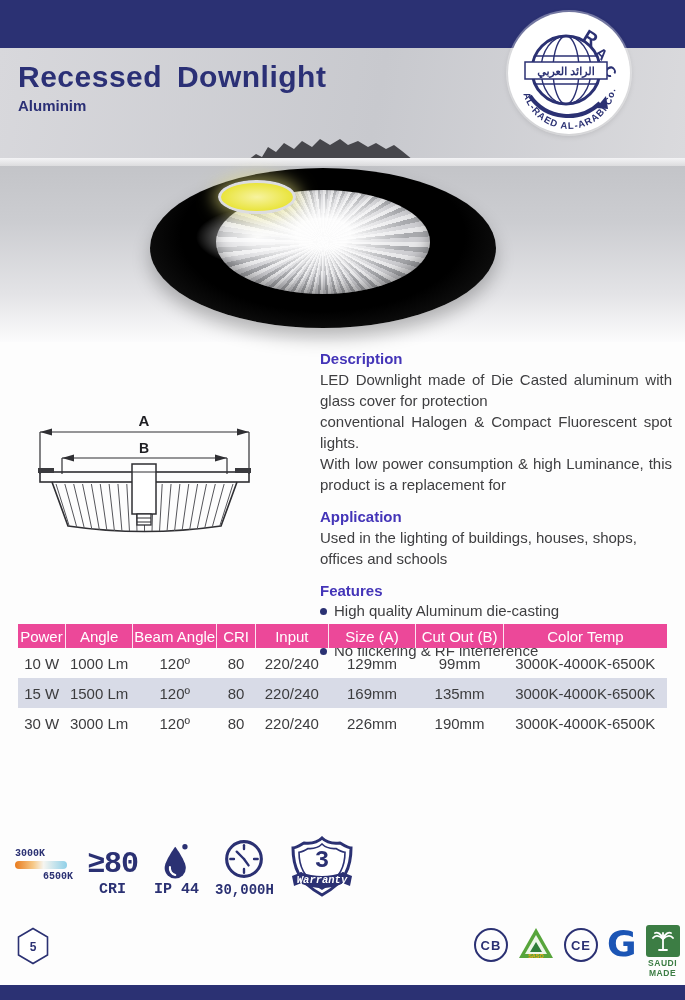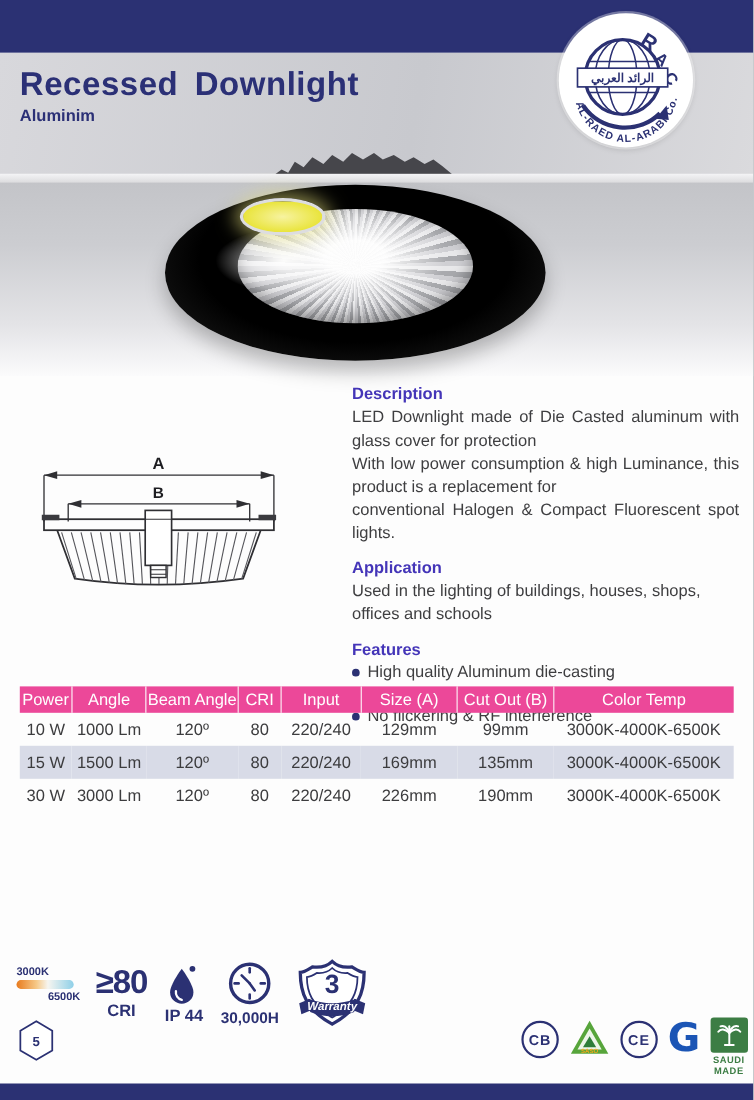--- a/index.html
+++ b/index.html
@@ -80,21 +80,21 @@
   
   .spec { position:absolute; left:18px; top:624px; width:649px; border-collapse:collapse; }
   .spec th {
     background:#ec4899; color:#fff; font-weight:normal; font-size:15px; height:24px;
     border-left:1px solid rgba(255,255,255,.85);
   }
   .spec th:first-child { border-left:none; }
   .spec td { text-align:center; color:#3c3c3e; font-size:15px; height:30px; }
   .spec tbody tr:nth-child(even) { background:#d8dbe7; }
   
-  .badges { position:absolute; left:15px; top:872px; display:flex; align-items:center; }
+  .badges { position:absolute; left:15px; top:836px; display:flex; align-items:flex-end;font-family:Liberation Mono, monospace; }
   .badge { display:flex; flex-direction:column; align-items:center; color:#2b3173; }
   .badge-label { font-size:15px; font-weight:bold; color:#2b3173; margin-top:2px; }
   .kelvin { width:58px; margin-right:14px; margin-bottom:16px; }
   .kelvin-top { font-size:10px; font-weight:bold; color:#2b3173; }
   .kelvin-bar { width:52px; height:8px; border-radius:4px; margin:2px 0;
     background:linear-gradient(90deg,#e87b1e 0%, #f6c988 35%, #f6f5f0 55%, #8fd0e8 100%); }
   .kelvin-bottom { font-size:10px; font-weight:bold; color:#2b3173; text-align:right; }
   .cri-value { font-size:30px; font-weight:bold; line-height:30px; letter-spacing:-1px; }
   .badge + .badge { margin-left:16px; }
   
@@ -216,22 +216,22 @@
     <rect x="104" y="54" width="24" height="50" fill="#fff" stroke="#2f2f33" stroke-width="1.5"></rect>
     <line x1="104" y1="62" x2="128" y2="62" stroke="#2f2f33" stroke-width="1"></line>
     <rect x="109" y="104" width="14" height="11" fill="#fff" stroke="#2f2f33" stroke-width="1.3"></rect>
     <line x1="109" y1="108" x2="123" y2="108" stroke="#2f2f33" stroke-width="1"></line>
     <line x1="109" y1="112" x2="123" y2="112" stroke="#2f2f33" stroke-width="1"></line>
   </svg>
 
   <div class="right-col">
     <div class="sec-head">Description</div>
     <div class="body-text">LED Downlight made of Die Casted aluminum with glass cover for protection</div>
+    <div class="body-text">conventional Halogen &amp; Compact Fluorescent spot lights.</div>
     <div class="body-text">With low power consumption &amp; high Luminance, this product is a replacement for</div>
-    <div class="body-text">conventional Halogen &amp; Compact Fluorescent spot lights.</div>
 
     <div class="sec-head mt">Application</div>
     <div class="body-text" style="text-align:left">Used in the lighting of buildings, houses, shops, offices and schools</div>
 
     <div class="sec-head mt">Features</div>
     <ul class="features-list">
 
     <li>High quality Aluminum die-casting</li>
         <li>Excellent heat sink performance</li>
         <li>No flickering &amp; RF interference</li>

